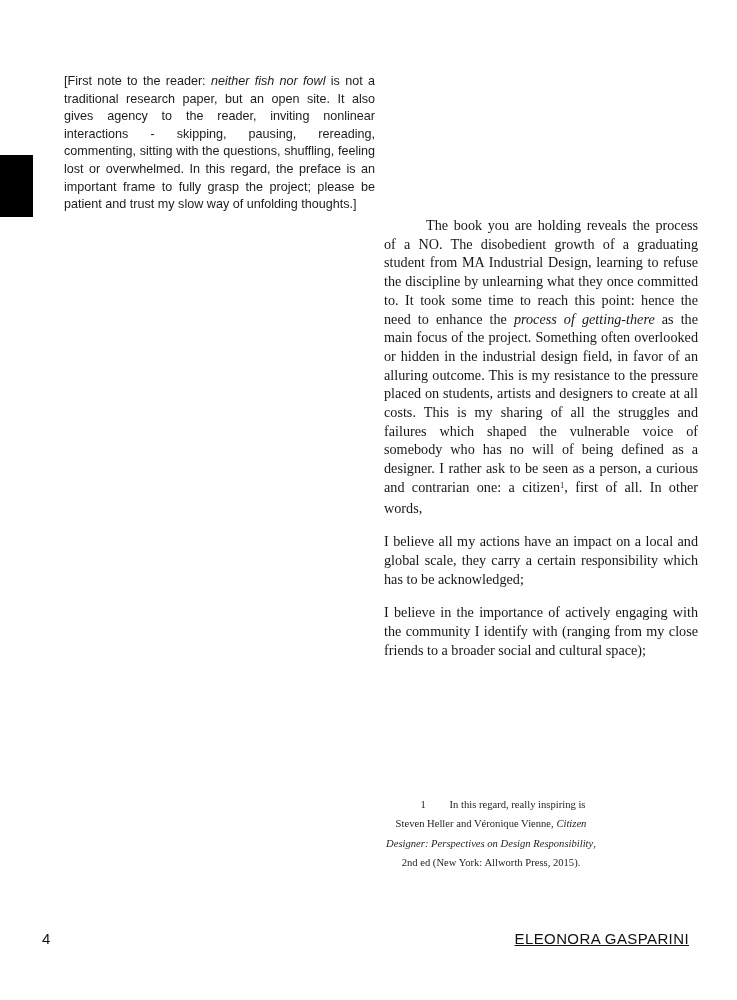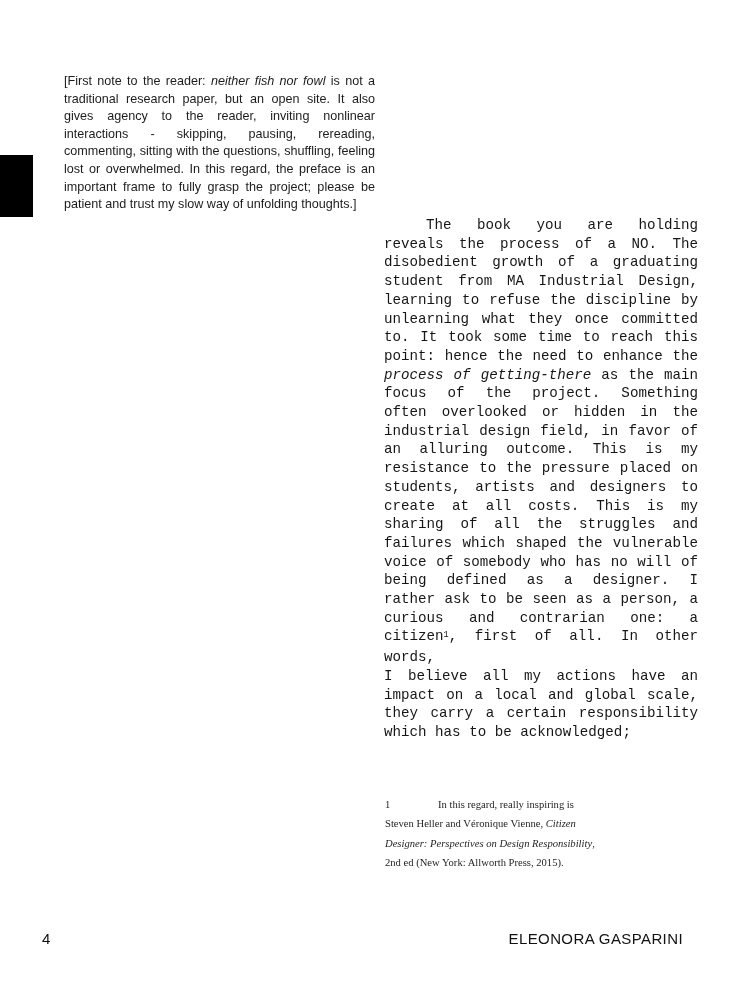--- a/index.html
+++ b/index.html
@@ -36,86 +36,88 @@
     height: 62px;
     background: #000000;
   }
 
   
   .body-text {
     position: absolute;
     left: 384px;
     top: 216px;
     width: 314px;
-    font-family: Liberation Mono, monospace;
+    font-family: Liberation Serif, serif;
     font-size: 14.2px;
     line-height: 18.7px;
     text-align: justify;
     color: #161616;
   }
   .body-text p { margin: 0; }
   .body-text p.indented { text-indent: 42px; }
-  .body-text p + p { }
+  .body-text p + p { margin-top: 15px; }
   .body-text .it { font-style: italic; }
   .fn-ref {
     font-size: 8.5px;
     vertical-align: baseline;
     position: relative;
     top: -0.45em;
   }
 
   
   .footnote {
     position: absolute;
     left: 385px;
     top: 795px;
     width: 212px;
     font-family: "Liberation Serif", serif;
     font-size: 10.6px;
     line-height: 19.4px;
-    text-align: left;
+    text-align: center;
     color: #242424;
   }
   .footnote .it { font-style: italic; }
   .fn-num { display: inline-block; width: 53px; }
 
   
   .footer-page-num {
     position: absolute;
     left: 42px;
     top: 930px;
     font-family: "Liberation Sans", sans-serif;
     font-size: 15px;
     color: #111111;
   }
   .footer-author {
     position: absolute;
-    right: 54px;
+    right: 48px;
     top: 930px;
     font-family: "Liberation Sans", sans-serif;
     font-size: 15px;
     letter-spacing: 0.4px;
     color: #111111;
     white-space: nowrap;
+    text-decoration: underline;
   }
 </style>
 </head>
 <body>
 
 <div class="page">
 
   <div class="reader-note">
     <span>[First note to the reader: </span><span class="it">neither fish nor fowl</span><span> is not a traditional research paper, but an open site. It also gives agency to the reader, inviting nonlinear interactions - skipping, pausing, rereading, commenting, sitting with the questions, shuffling, feeling lost or overwhelmed. In this regard, the preface is an important frame to fully grasp the project; please be patient and trust my slow way of unfolding thoughts.]</span>
   </div>
 
   <div class="black-tab"></div>
 
   <div class="body-text">
     <p class="indented"><span>The book you are holding reveals the process of a NO. The disobedient growth of a graduating student from MA Industrial Design, learning to refuse the discipline by unlearning what they once committed to. It took some time to reach this point: hence the need to enhance the </span><span class="it">process of getting-there</span><span> as the main focus of the project. Something often overlooked or hidden in the industrial design field, in favor of an alluring outcome. This is my resistance to the pressure placed on students, artists and designers to create at all costs. This is my sharing of all the struggles and failures which shaped the vulnerable voice of somebody who has no will of being defined as a designer. I rather ask to be seen as a person, a curious and contrarian one: a citizen</span><span class="fn-ref">1</span><span>, first of all. In other words,</span></p>
     <p>I believe all my actions have an impact on a local and global scale, they carry a certain responsibility which has to be acknowledged;</p>
+    <p>I believe in the importance of actively engaging with the community I identify with (ranging from my close friends to a broader social and cultural space);</p>
   </div>
 
   <div class="footnote">
     <p><span class="fn-num">1</span><span>In this regard, really inspiring is Steven Heller and Véronique Vienne, </span><span class="it">Citizen Designer: Perspectives on Design Responsibility</span><span>, 2nd ed (New York: Allworth Press, 2015).</span></p>
   </div>
 
   <div class="footer-page-num">4</div>
   <div class="footer-author">ELEONORA GASPARINI</div>
 
 </div>

